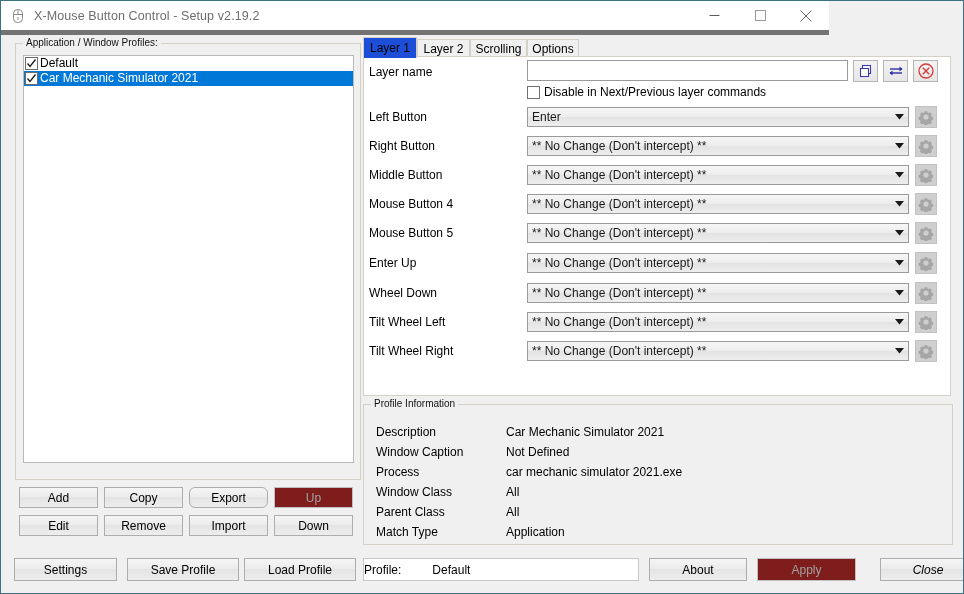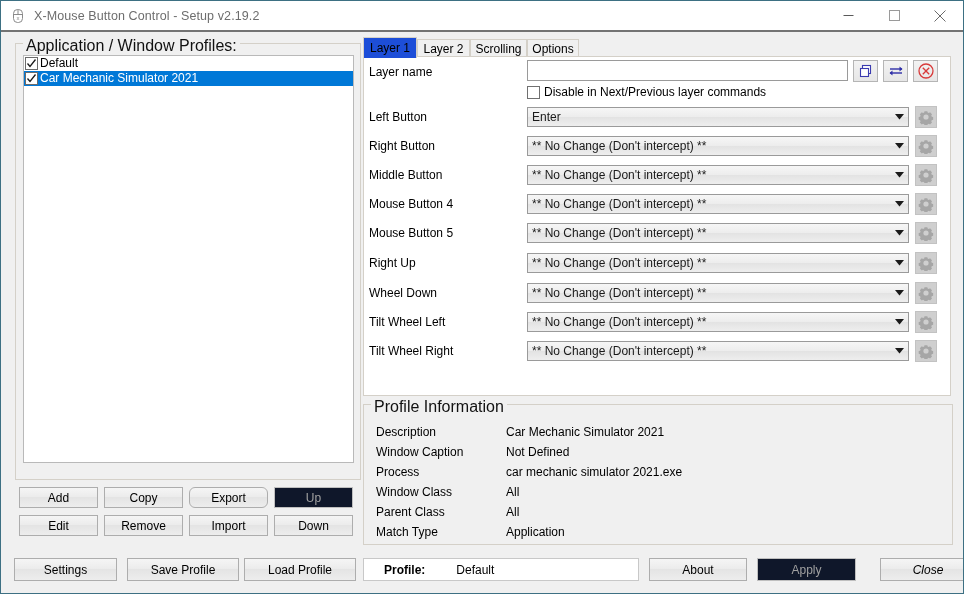--- a/index.html
+++ b/index.html
@@ -21,24 +21,24 @@
     border: 1px solid #3d7083;
     overflow: hidden;
     font-size: 12px;
     color: #000;
   }
 
   
   .titlebar {
     position: absolute;
     left: 0; top: 0;
-    width: 962px;
+    width: 828px;
     height: 29px;
     background: #ffffff;
-    border-bottom: 2px solid #737373;
+    border-bottom: 5px solid #737373;
     display: flex;
     align-items: center;
   }
   .titlebar-icon {
     width: 16px;
     height: 16px;
     margin-left: 9px;
     margin-right: 8px;
     flex: 0 0 auto;
   }
@@ -65,21 +65,21 @@
     position: absolute;
     border: 1px solid #d4d0c8;
     border-radius: 0;
   }
   .groupbox > .gb-title {
     position: absolute;
     top: -7px;
     left: 7px;
     background: #f0f0f0;
     padding: 0 3px;
-    font-size: 16px;
+    font-size: 10px;
     color: #111;
     white-space: nowrap;
   }
 
   
   #profiles-group { left: 14px; top: 42px; width: 344px; height: 435px; }
   .listbox {
     position: absolute;
     left: 7px; top: 11px;
     width: 329px;
@@ -115,21 +115,21 @@
     font-family: "Liberation Sans", sans-serif;
     display: flex;
     align-items: center;
     justify-content: center;
     padding: 0;
     text-align: center;
     white-space: nowrap;
     user-select: none;
   }
   .btn.disabled {
-    background: #0f172a;
+    background: #7f1d1d;
     border-color: #bfbfbf;
     color: #a0a0a0;
   }
 
   .grid-btn { position: absolute; width: 79px; height: 21px; }
 
   
   #tabstrip {
     position: absolute;
     left: 362px; top: 36px;
@@ -280,21 +280,21 @@
     position: absolute;
     left: 362px; top: 557px;
     width: 276px; height: 23px;
     box-sizing: border-box;
     background: #ffffff;
     border: 1px solid #c8c8c8;
     display: flex;
     align-items: center;
     font-size: 12px;
   }
-  #profile-status .ps-label { margin-left: 20px; font-weight: bold; }
+  #profile-status .ps-label { margin-left: 0; }
   #profile-status .ps-value { margin-left: 31px; }
 </style>
 </head>
 <body>
 
 <div id="app">
 
   <div class="titlebar">
     <span class="titlebar-icon">
       <svg width="16" height="16" viewBox="0 0 16 16">
@@ -474,21 +474,21 @@
         </svg>
     </span>
   </div>
   <div class="gearbtn" style="top:221px;">
     <svg width="16" height="16" viewBox="0 0 16 16">
         <path d="M6.4 1.5h3.2l.4 1.6 1.3.5 1.4-.8 2.2 2.2-.8 1.4.5 1.3 1.6.4v3.2l-1.6.4-.5 1.3.8 1.4-2.2 2.2-1.4-.8-1.3.5-.4 1.6H6.4l-.4-1.6-1.3-.5-1.4.8L1.1 14.4l.8-1.4-.5-1.3-1.6-.4V8.1l1.6-.4.5-1.3-.8-1.4L3.3 2.8l1.4.8 1.3-.5z" fill="#a6a6a6" transform="scale(0.88) translate(1,1)"></path>
         <circle cx="8" cy="8" r="2.6" fill="#cfcfcf"></circle>
       </svg>
   </div>
 
-  <div class="row-label" style="top:255px;">Right Up</div>
+  <div class="row-label" style="top:255px;">Enter Up</div>
   <div class="combo" style="top:252px;">
     <span class="cb-text">** No Change (Don't intercept) **</span>
     <span class="cb-arrow">
       <svg width="9" height="6" viewBox="0 0 9 6">
           <polygon points="0,0 9,0 4.5,5.5" fill="#1a1a1a"></polygon>
         </svg>
     </span>
   </div>
   <div class="gearbtn" style="top:251px;">
     <svg width="16" height="16" viewBox="0 0 16 16">

